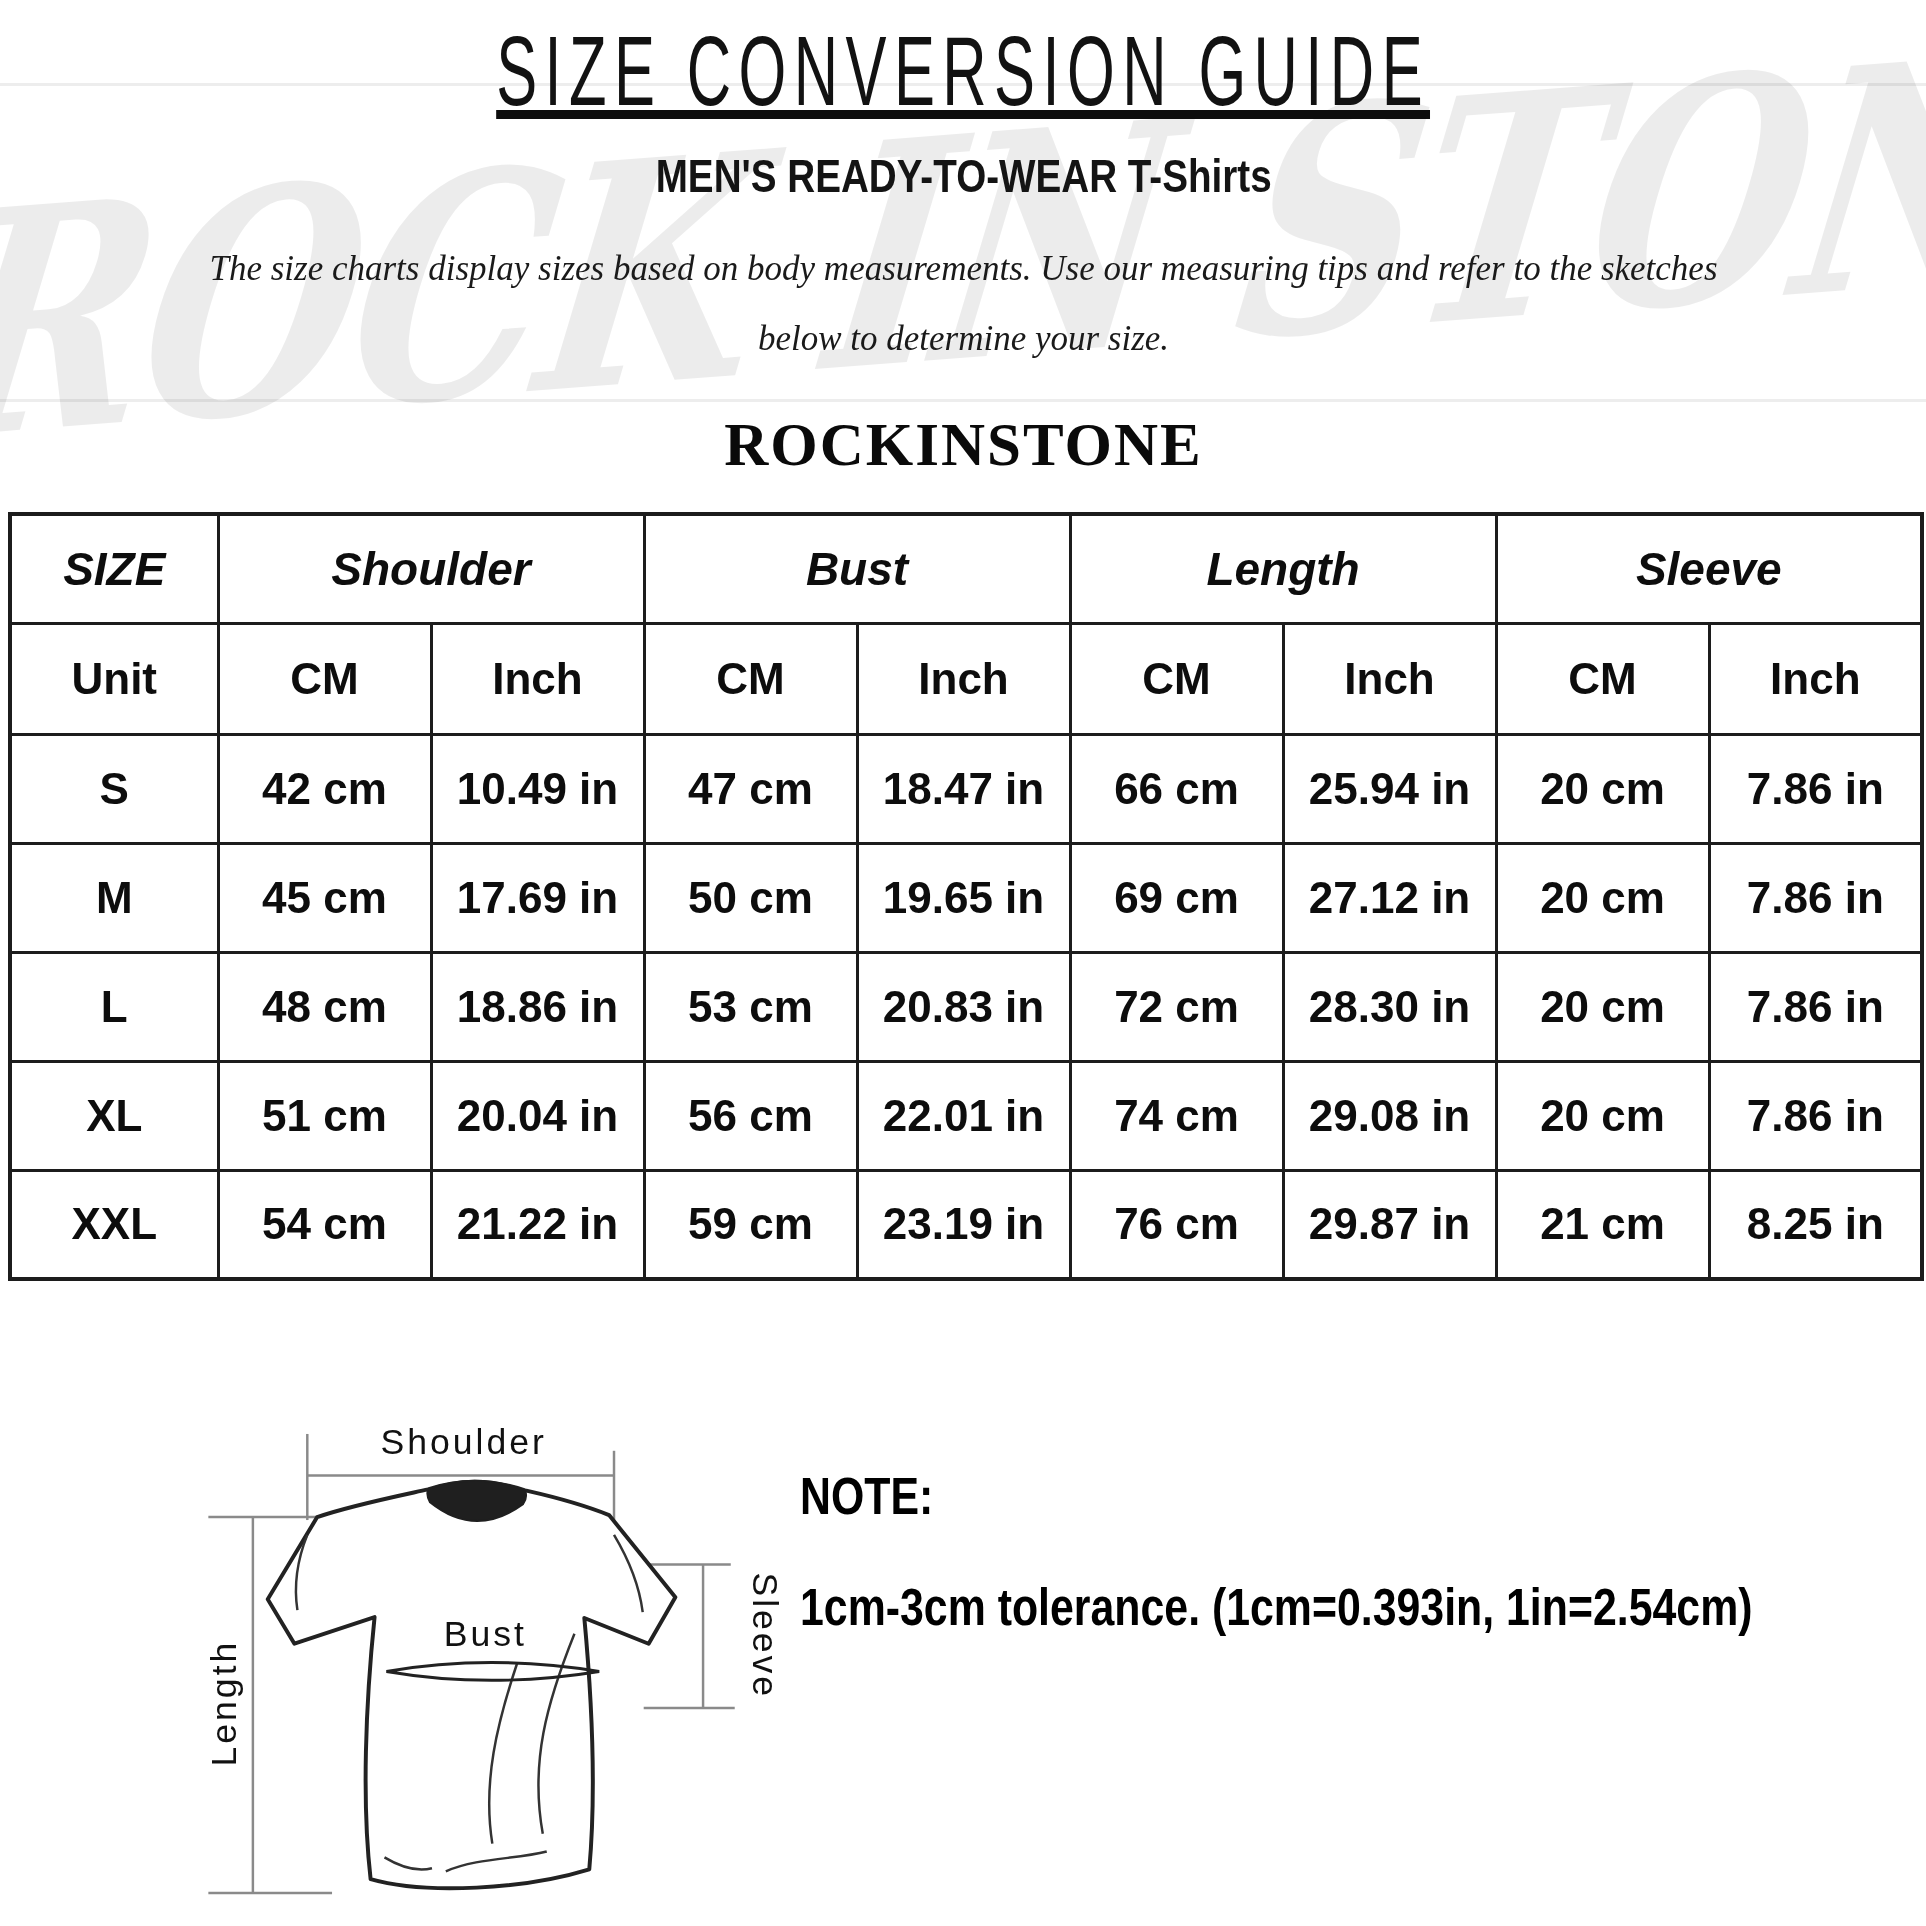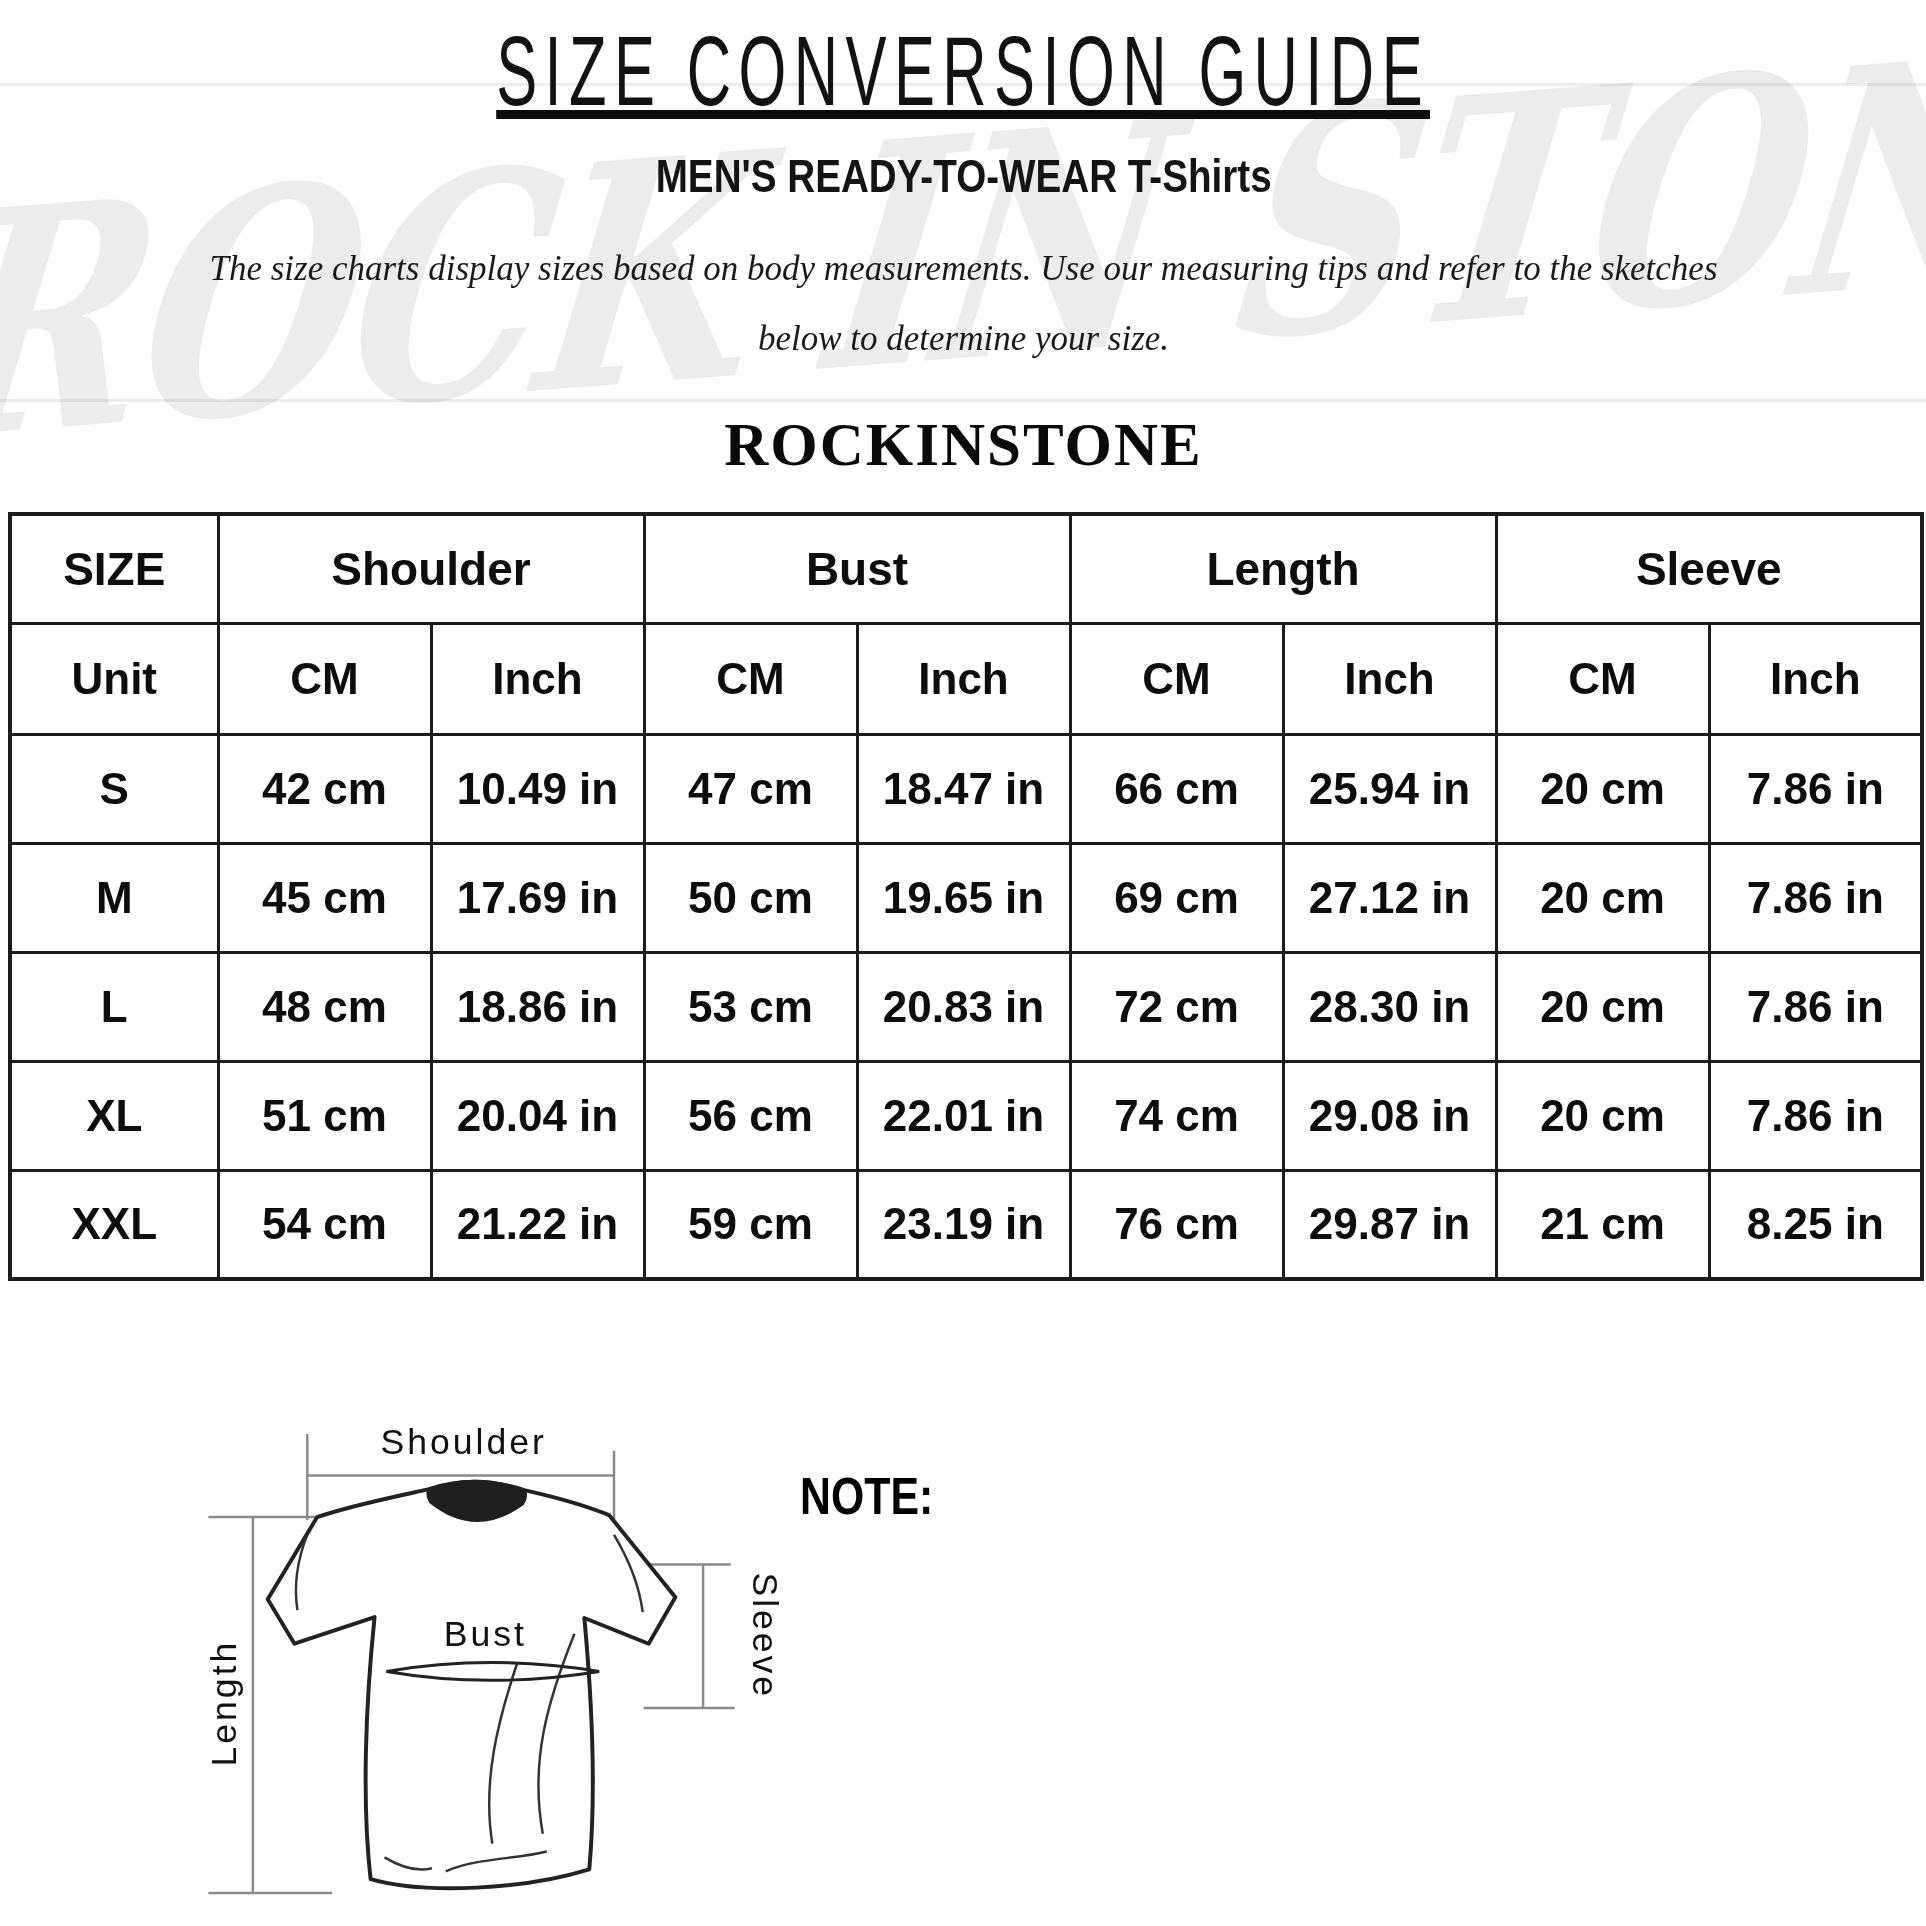--- a/index.html
+++ b/index.html
@@ -51,21 +51,21 @@
     border:4px solid #1c1c1c; background:#ffffff;
   }
   table.size-chart td {
     border:3px solid #1c1c1c; text-align:center; vertical-align:middle;
     font-weight:bold; color:#0d0d0d; background:#ffffff;
   }
   td.blue { background:#dce6f1; }
   tr.group-row  { height:109px; }
   tr.unit-row   { height:111px; }
   tr.data-row   { height:109px; }
-  tr.group-row td { font-size:46px; }
+  tr.group-row td { font-size:46px;font-style:italic; }
   tr.unit-row td  { font-size:44px; }
   tr.data-row td  { font-size:44px; letter-spacing:0px; }
 
   .diagram { position:absolute; left:149px; top:1406px; z-index:2; }
 
   .note { position:absolute; left:800px; top:1447px; z-index:2; width:1119px; }
   .note .nline { line-height:99px; white-space:nowrap; }
   .note .nline span {
     display:inline-block; transform:scaleX(0.84); transform-origin:left center;
     font-weight:bold; font-size:51px; color:#000;
@@ -232,16 +232,17 @@
         <text x="318" y="48" text-anchor="middle" letter-spacing="3">Shoulder</text>
         <text x="340" y="242" text-anchor="middle" letter-spacing="3">Bust</text>
         <text x="88" y="300" text-anchor="middle" letter-spacing="3" transform="rotate(-90 88,300)">Length</text>
         <text x="610" y="232" text-anchor="middle" letter-spacing="3" transform="rotate(90 610,232)">Sleeve</text>
       </g>
     </svg>
   </div>
 
   <div class="note">
     <div class="nline"><span>NOTE:</span></div>
+    <div class="nline"><span>1cm-3cm tolerance. (1cm=0.393in, 1in=2.54cm)</span></div>
   </div>
 
 </div>
 
 
 </body></html>

